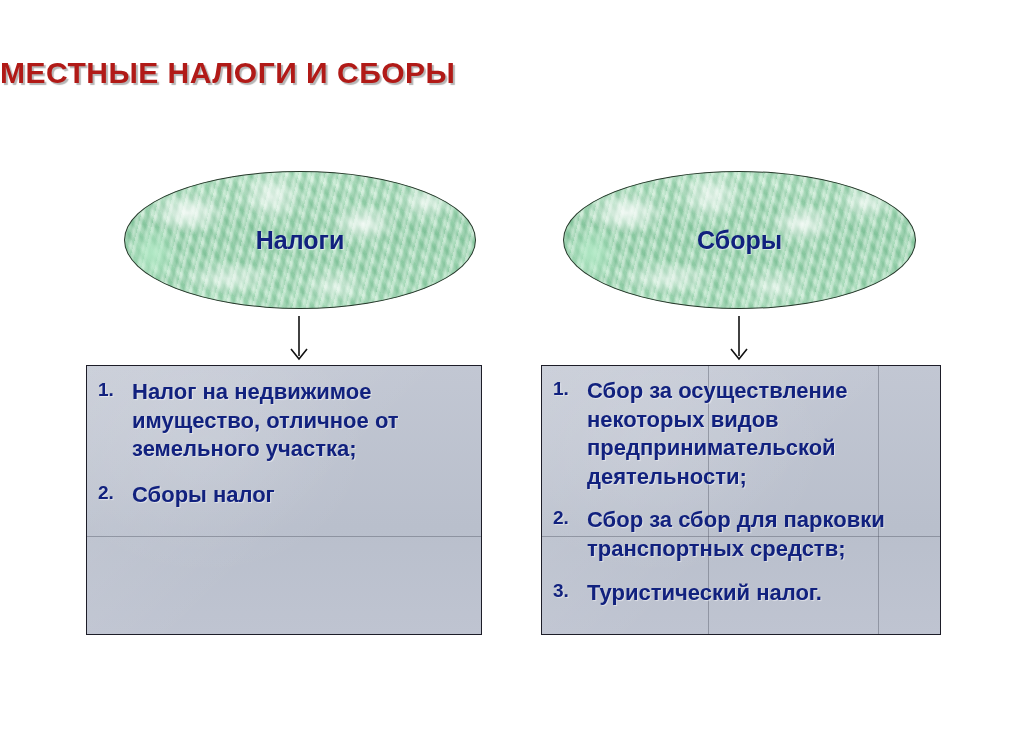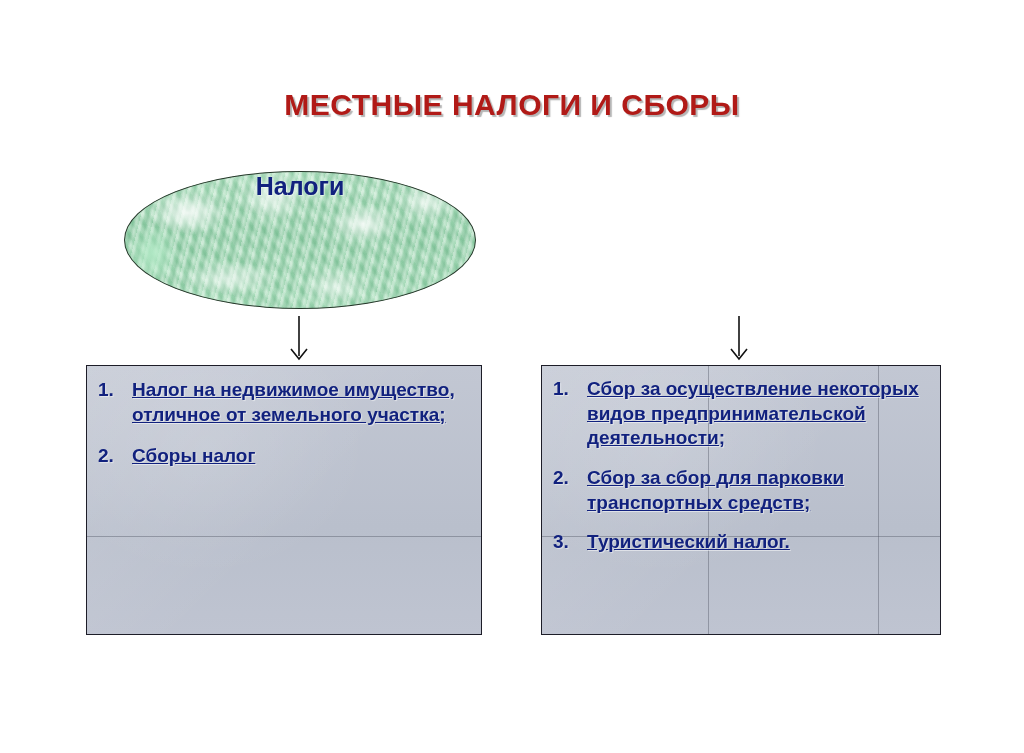--- a/index.html
+++ b/index.html
@@ -21,39 +21,39 @@
   .slide {
     position: absolute;
     inset: 0;
     background: #ffffff;
   }
 
   
   .slide-title {
     position: absolute;
     left: 0;
-    top: 88px;
+    top: 56px;
     width: 1024px;
-    text-align: center;
+    text-align: left;
     font-size: 30px;
     font-weight: bold;
     letter-spacing: 0.5px;
     color: #b11a17;
     text-shadow: 2px 2px 1px rgba(120,120,120,0.55);
     white-space: nowrap;
   }
 
   
   .ellipse {
     position: absolute;
     border-radius: 50%;
     border: 1.5px solid #28392c;
     box-sizing: border-box;
     display: flex;
-    align-items: flex-start;
+    align-items: center;
     justify-content: center;
     
     background-color: #9ed8b0;
     background-image:
       radial-gradient(ellipse 18% 26% at 18% 30%, rgba(255,255,255,0.85) 0%, rgba(255,255,255,0) 62%),
       radial-gradient(ellipse 14% 30% at 42% 18%, rgba(255,255,255,0.7) 0%, rgba(255,255,255,0) 65%),
       radial-gradient(ellipse 16% 24% at 68% 38%, rgba(255,255,255,0.8) 0%, rgba(255,255,255,0) 60%),
       radial-gradient(ellipse 12% 22% at 86% 22%, rgba(255,255,255,0.65) 0%, rgba(255,255,255,0) 66%),
       radial-gradient(ellipse 20% 18% at 30% 78%, rgba(255,255,255,0.6) 0%, rgba(255,255,255,0) 70%),
       radial-gradient(ellipse 14% 20% at 60% 84%, rgba(255,255,255,0.55) 0%, rgba(255,255,255,0) 68%),
@@ -133,40 +133,42 @@
   .list-num {
     flex: 0 0 auto;
     width: 34px;
     font-size: 19px;
     font-weight: bold;
     color: #11217e;
     text-shadow: 1px 1px 1px rgba(255,255,255,0.5);
   }
   .list-text {
     flex: 1 1 auto;
-    font-size: 19px;
+    font-size: 22px;
     font-weight: bold;
     color: #11217e;
     text-shadow: 1px 1px 1px rgba(255,255,255,0.5);
-    text-decoration: underline;
   }
   #table-fees .list { padding-top: 11px; }
   #table-fees .list-item { margin-bottom: 15px; }
 </style>
 </head>
 <body>
 
 <div class="slide">
 
   <div class="slide-title">МЕСТНЫЕ НАЛОГИ И СБОРЫ</div>
 
   <div class="ellipse" id="ellipse-taxes">
     <span class="ellipse-label">Налоги</span>
   </div>
 
+  <div class="ellipse" id="ellipse-fees">
+    <span class="ellipse-label">Сборы</span>
+  </div>
 
   <div class="arrow" id="arrow-taxes">
     <svg width="32" height="46" viewBox="0 0 32 46" xmlns="http://www.w3.org/2000/svg">
       <line x1="16" y1="0" x2="16" y2="40" stroke="#111111" stroke-width="1.6"></line>
       <polyline points="8,33 16,43 24,33" fill="none" stroke="#111111" stroke-width="1.6"></polyline>
     </svg>
   </div>
 
   <div class="arrow" id="arrow-fees">
     <svg width="32" height="46" viewBox="0 0 32 46" xmlns="http://www.w3.org/2000/svg">

